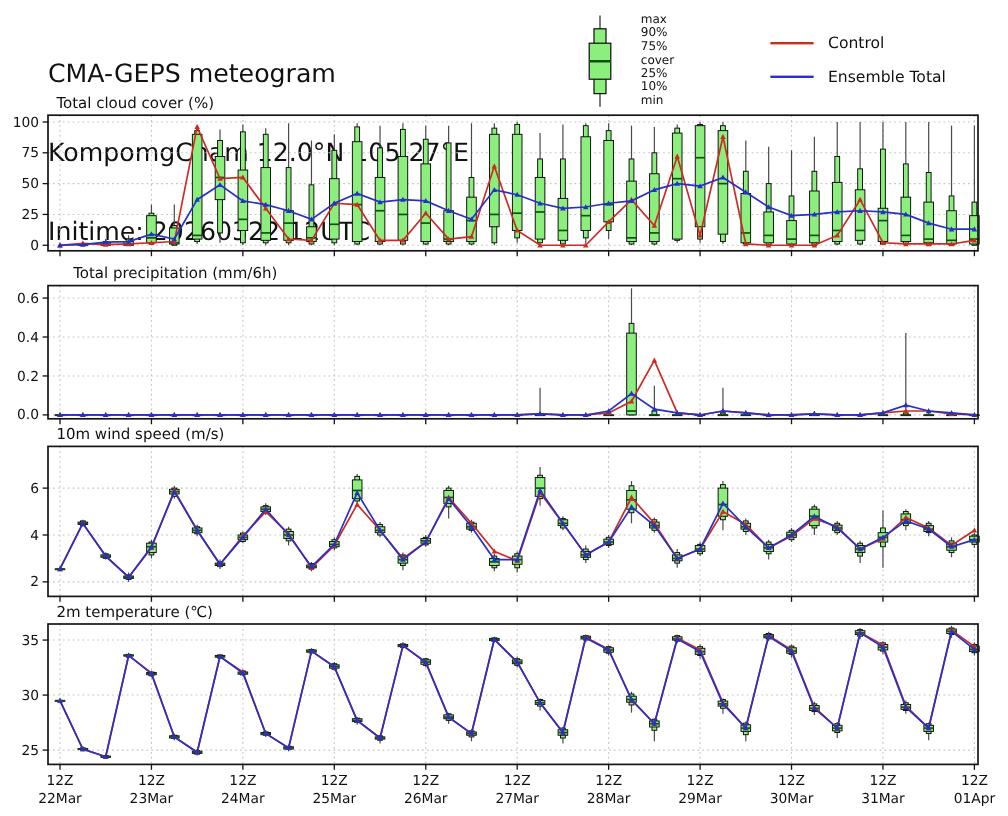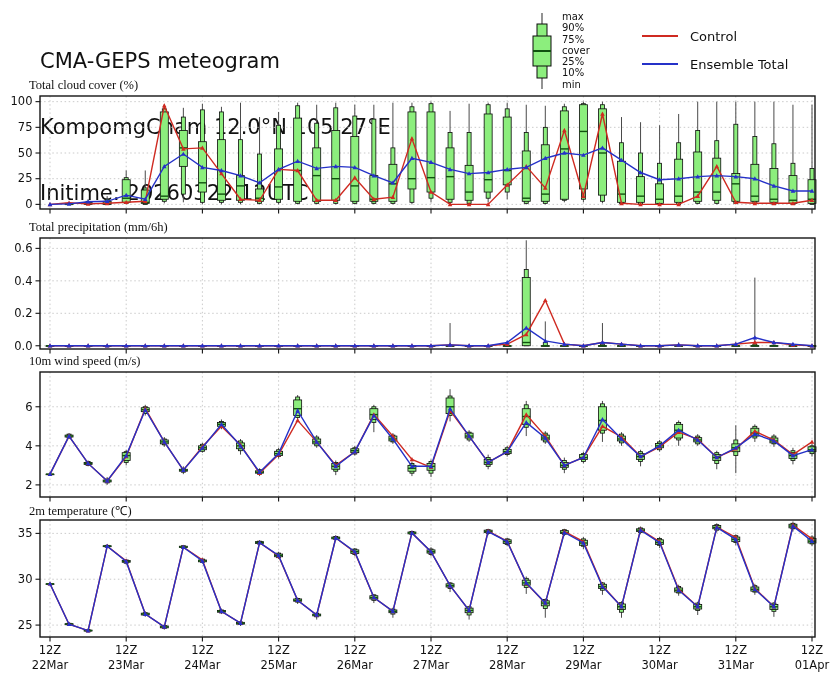--- a/index.html
+++ b/index.html
@@ -1,25 +1,25 @@
 <!DOCTYPE html>
 <html><head>
 <meta charset="utf-8">
 <style>
   html,body{margin:0;padding:0;}
   body{width:840px;height:680px;position:relative;background:#ffffff;
        font-family:"DejaVu Sans","Liberation Sans",sans-serif;color:#111;overflow:hidden;}
   #figure-header{position:absolute;left:40px;top:6px;font-size:21px;line-height:22px;white-space:pre;}
-  #legend-box{position:absolute;left:528px;top:10px;display:flex;gap:6px;align-items:flex-start;}
+  #legend-box{position:absolute;left:486px;top:10px;display:flex;gap:20px;align-items:flex-start;}
   #legend-box .stats{font-size:10px;line-height:11.3px;margin-top:1px;}
   #legend-lines{position:absolute;left:642px;top:22px;font-size:13px;}
   #legend-lines .row{display:flex;align-items:center;height:28px;gap:12px;}
   .swatch{width:36px;height:0;border-top-width:2px;border-top-style:solid;}
-  .panel-title{position:absolute;left:29px;font-size:12.5px;color:#111;font-family:Liberation Serif, serif;}
-  #t-cloud{top:78px;} #t-precip{top:220px;} #t-wind{top:354px;} #t-temp{top:502px;}
+  .panel-title{position:absolute;left:47px;font-size:12.5px;color:#111;}
+  #t-cloud{top:78px;} #t-precip{top:220px;margin-left:14px;} #t-wind{top:354px;} #t-temp{top:502px;}
   svg text{font-family:"DejaVu Sans","Liberation Sans",sans-serif;}
 </style>
 </head>
 <body>
 
 <div id="figure-header">
   <div>CMA-GEPS meteogram</div>
   <div>KompomgCham 12.0°N 105.27°E</div>
   <div>Initime: 20260322 12UTC</div>
 </div>

